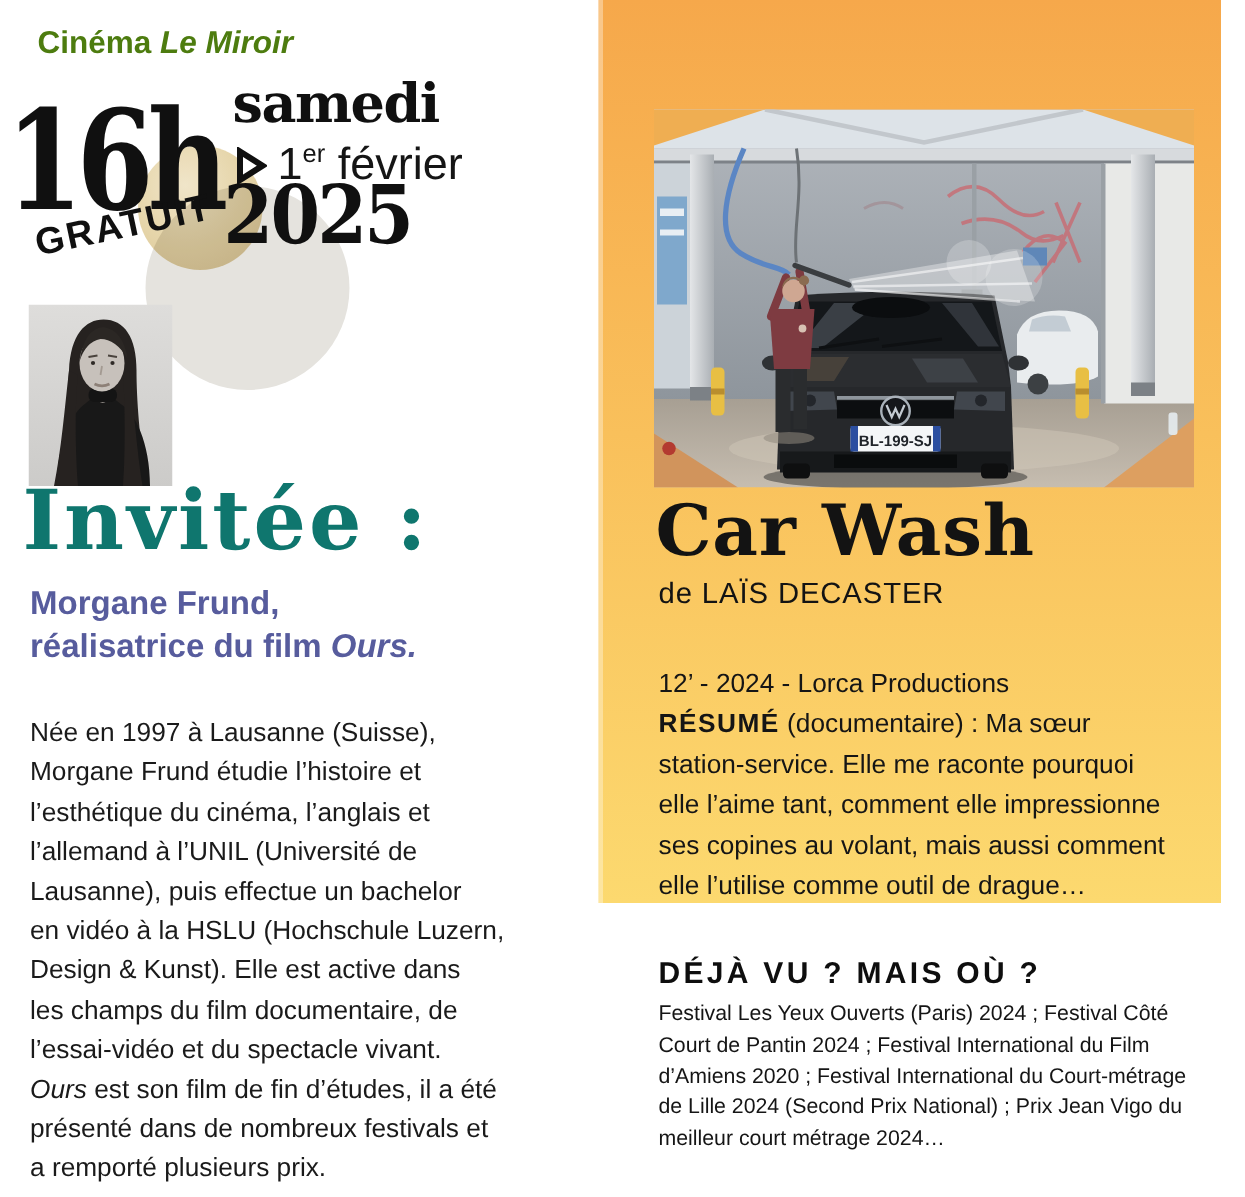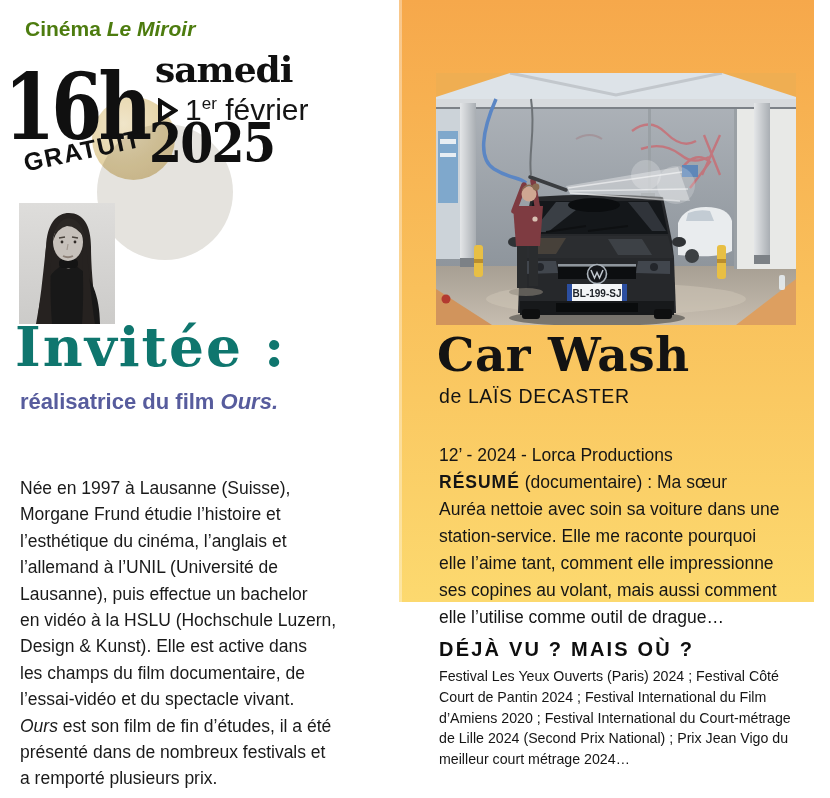--- a/index.html
+++ b/index.html
@@ -109,20 +109,21 @@
         <circle cx="56" cy="39" r="1.4" fill="#2f2a26"></circle>
       <path d="M49,41 L48,47" stroke="#a39a92" stroke-width="1.2" fill="none"></path>
       <path d="M44,53 Q49,55.5 54,53" stroke="#8d8077" stroke-width="1.8" fill="none"></path>
       <path d="M34,38 Q37,16 50,15 Q63,17 66,36 Q58,23 48,23 Q38,25 34,38 Z" fill="#2b2724"></path>
     </svg>
   </div>
 
   <div class="abs guest-heading serif">Invitée :</div>
 
   <div class="abs guest-name">
+    <div>Morgane Frund,</div>
     <div><span>réalisatrice du film </span><span class="it">Ours.</span></div>
   </div>
 
   <div class="abs bio">
       <div class="line"><span>Née en 1997 à Lausanne (Suisse),</span></div>
       <div class="line"><span>Morgane Frund étudie l’histoire et</span></div>
       <div class="line"><span>l’esthétique du cinéma, l’anglais et</span></div>
       <div class="line"><span>l’allemand à l’UNIL (Université de</span></div>
       <div class="line"><span>Lausanne), puis effectue un bachelor</span></div>
       <div class="line"><span>en vidéo à la HSLU (Hochschule Luzern,</span></div>
@@ -265,21 +266,20 @@
       </svg>
     </div>
 
     <div class="abs film-title serif">Car Wash</div>
     <div class="abs film-director">de LAÏS DECASTER</div>
 
     <div class="abs film-body">
       <div class="line">12’ - 2024 - Lorca Productions</div>
       <div>
           <div class="line"><span class="bd">RÉSUMÉ</span><span> (documentaire) : Ma sœur</span></div>
-          <div class="line"><span>Auréa nettoie avec soin sa voiture dans une</span></div>
           <div class="line"><span>station-service. Elle me raconte pourquoi</span></div>
           <div class="line"><span>elle l’aime tant, comment elle impressionne</span></div>
           <div class="line"><span>ses copines au volant, mais aussi comment</span></div>
           <div class="line"><span>elle l’utilise comme outil de drague…</span></div>
         </div>
     </div>
 
     <div class="abs seen-heading">DÉJÀ VU ? MAIS OÙ ?</div>
     <div class="abs festivals">
         <div class="line"><span>Festival Les Yeux Ouverts (Paris) 2024 ; Festival Côté</span></div>

